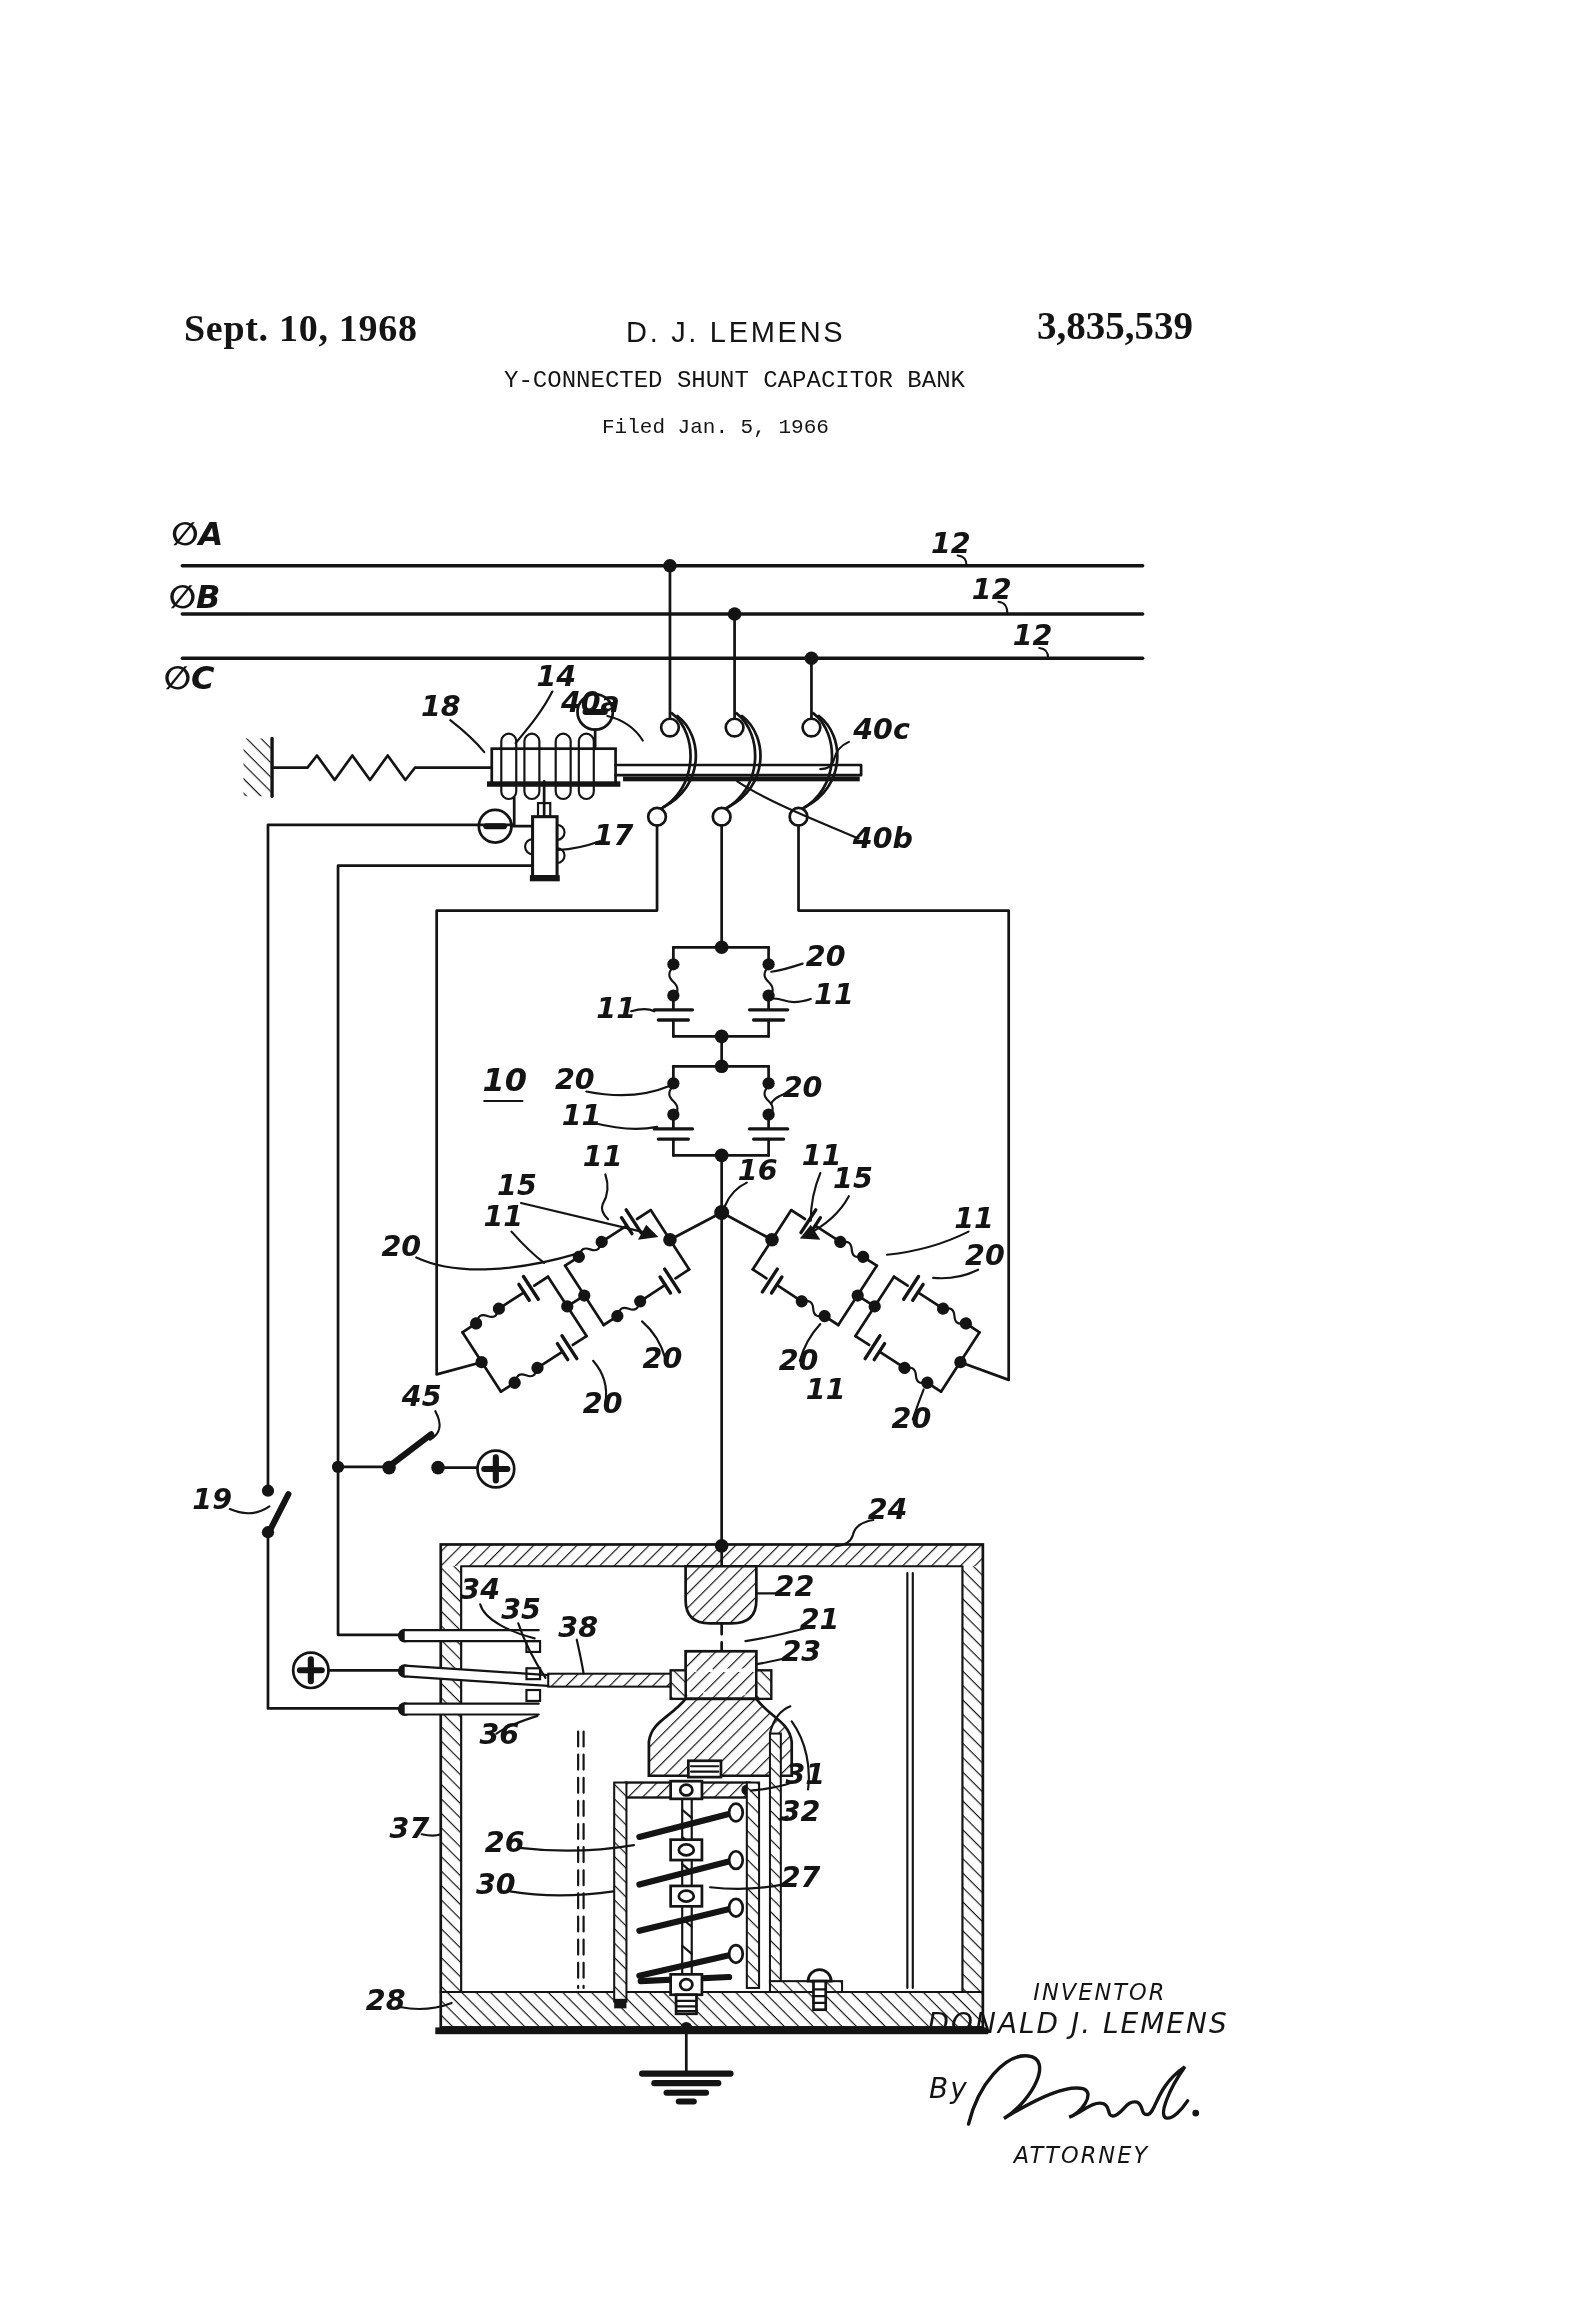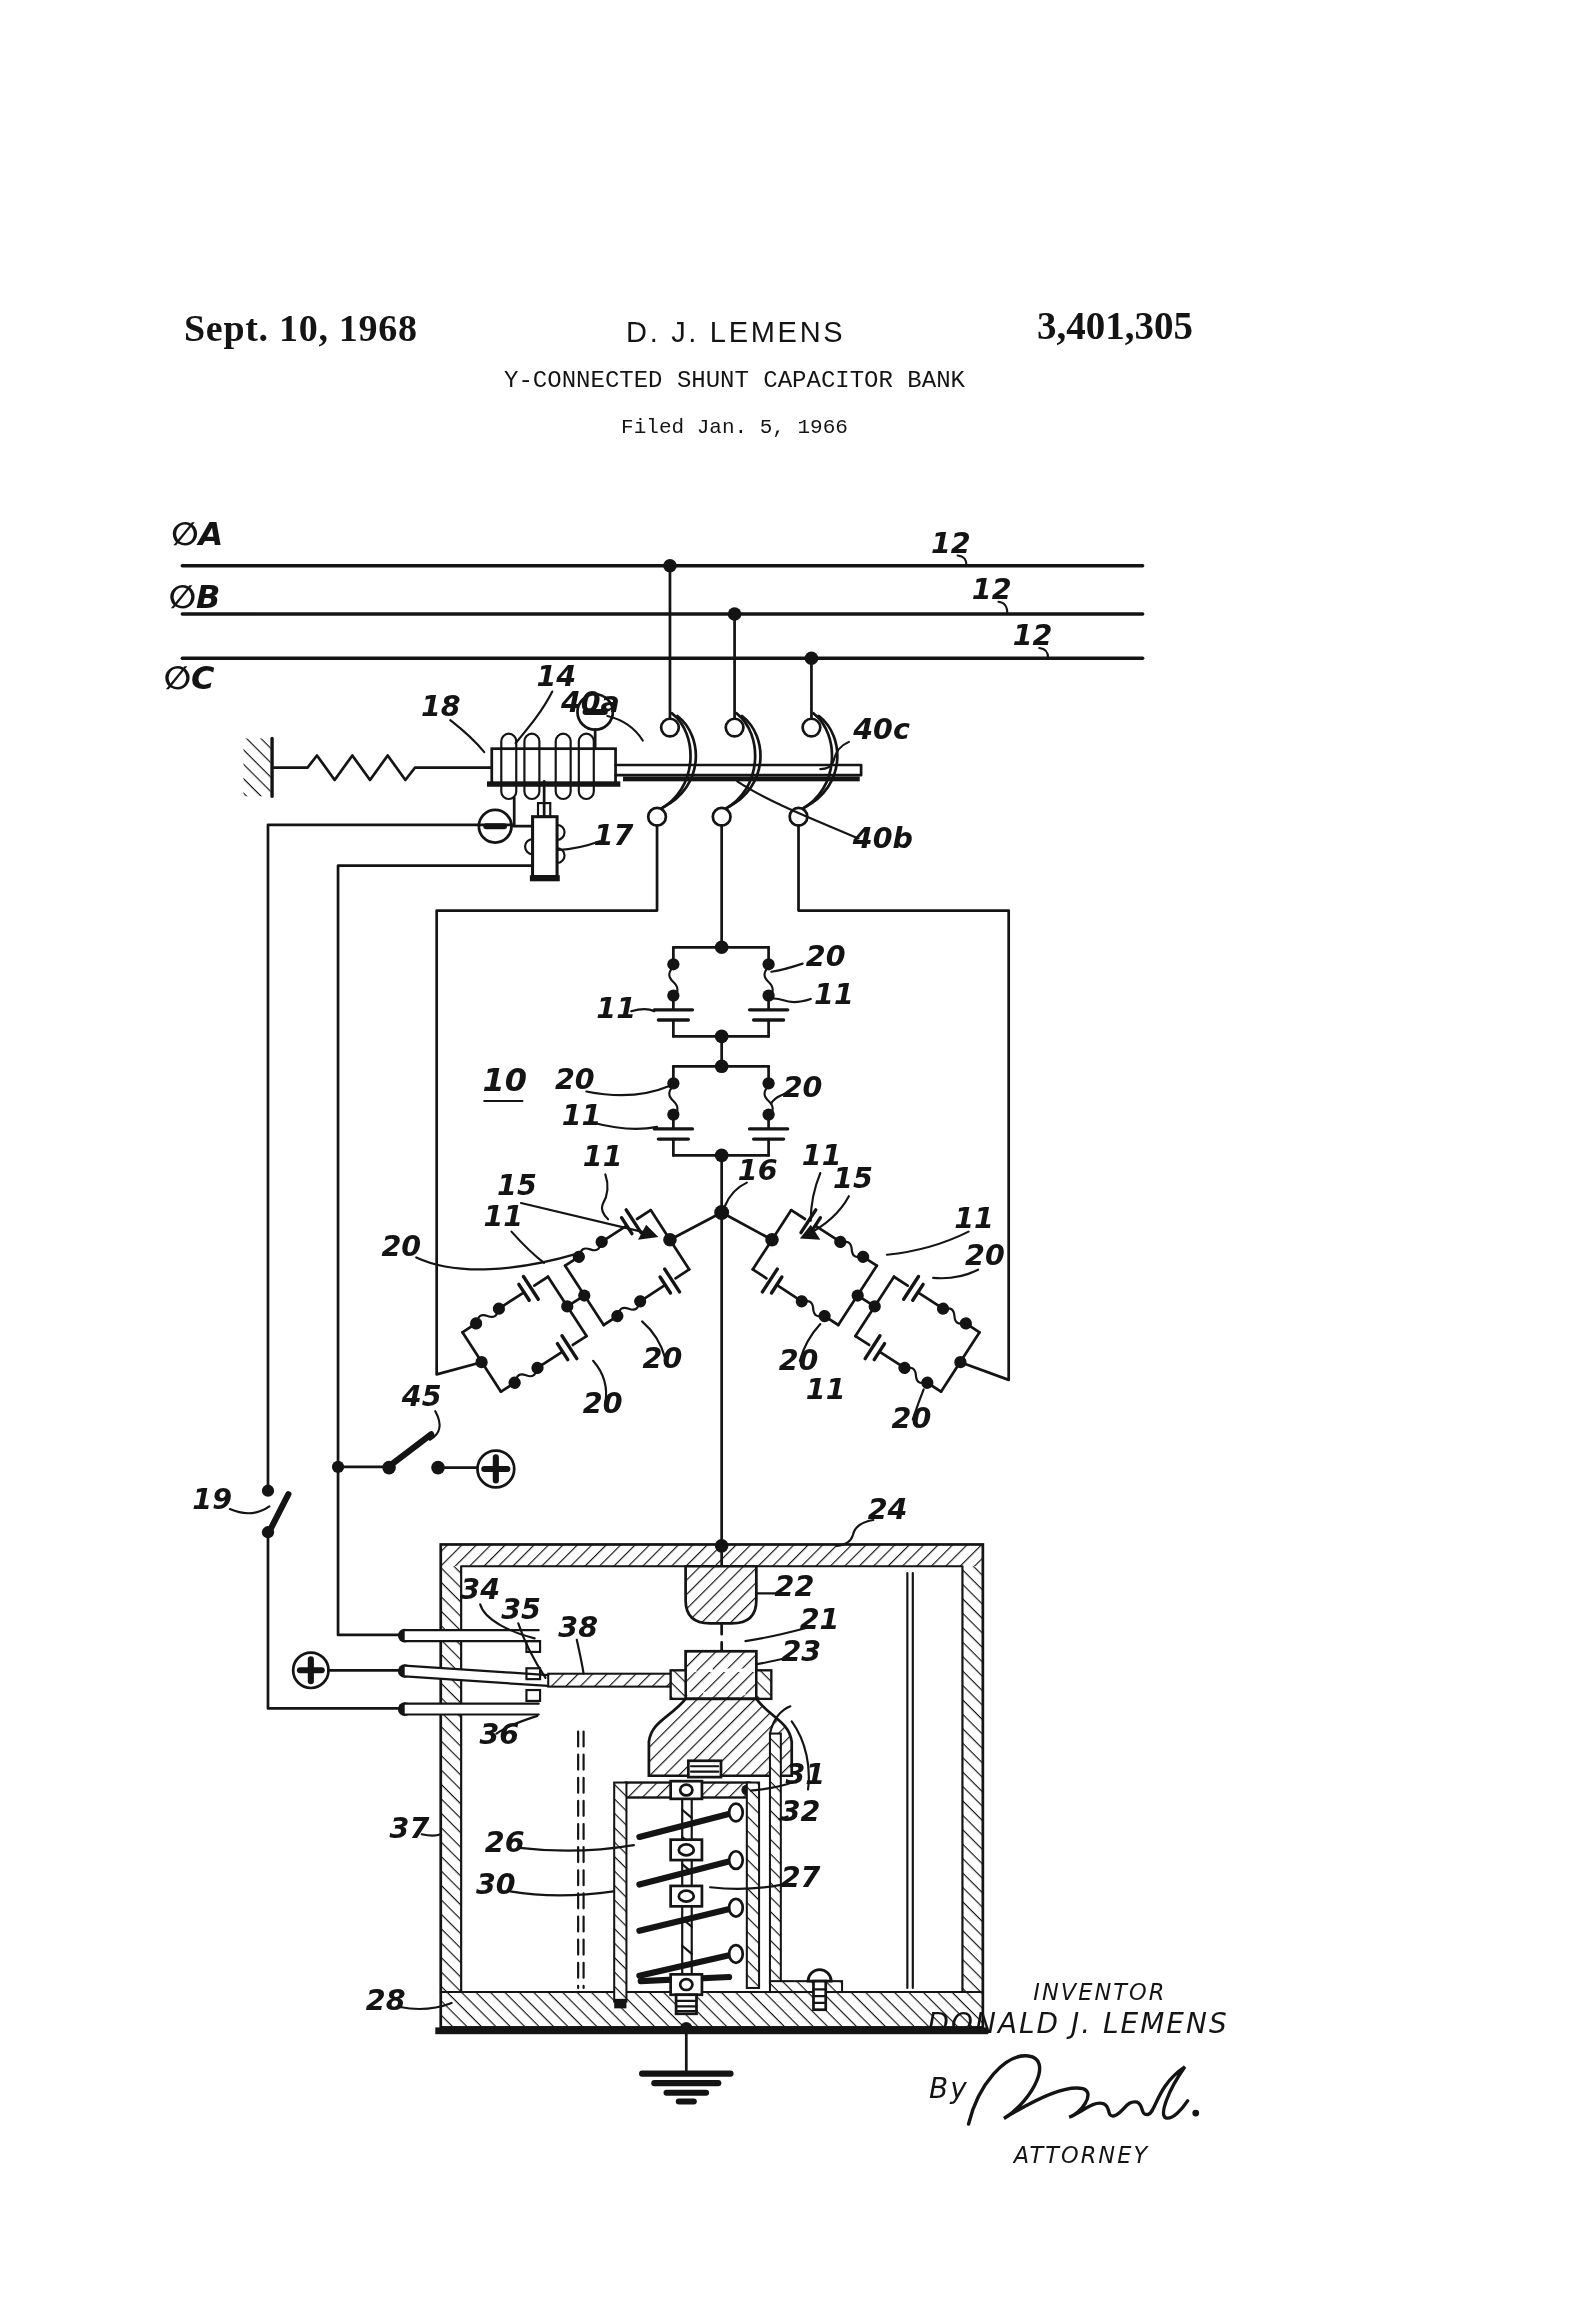--- a/index.html
+++ b/index.html
@@ -5,21 +5,21 @@
   html,body{margin:0;padding:0;background:#e8e8e8;}
   .page{position:relative;width:1578px;height:2319px;background:#ffffff;overflow:hidden;
         font-family:"Liberation Serif",serif;color:#141414;padding-left:20px;}
   .abs{position:absolute;white-space:nowrap;}
   .hdr-date{left:184px;top:306px;font-weight:bold;font-size:38px;letter-spacing:0.7px;}
   .hdr-author{left:626px;top:316px;width:218px;text-align:center;
               font-family:"Liberation Sans",sans-serif;font-size:29px;letter-spacing:2.7px;}
   .hdr-number{left:1037px;top:303px;font-weight:bold;font-size:39px;}
   .hdr-title{left:500px;top:367px;width:469px;text-align:center;
              font-family:"Liberation Mono",monospace;font-size:24px;}
-  .hdr-filed{left:602px;top:416px;width:265px;text-align:center;
+  .hdr-filed{left:602px;top:416px;width:265px;
              font-family:"Liberation Mono",monospace;font-size:21px;}
   svg{position:absolute;left:0;top:0;}
   svg *{vector-effect:none;}
   .w{stroke:#141414;stroke-width:4;fill:none;stroke-linecap:round;stroke-linejoin:round;}
   .w2{stroke:#141414;stroke-width:3.2;fill:none;stroke-linecap:round;}
   .w5{stroke:#141414;stroke-width:5;fill:none;stroke-linecap:round;}
   .thick{stroke:#141414;stroke-width:9;fill:none;stroke-linecap:round;}
   .dot{fill:#141414;stroke:none;}
   .open{fill:#ffffff;stroke:#141414;stroke-width:4;}
   .lbl{font:italic 700 42px "DejaVu Sans",sans-serif;fill:#141414;text-anchor:middle;}
@@ -28,21 +28,21 @@
   .hand{font:italic 41px "DejaVu Sans",sans-serif;fill:#141414;text-anchor:middle;letter-spacing:3px;}
   .hand.sm{font-size:33px;}
 </style>
 </head>
 <body>
 
 <div class="page">
 
   <div class="abs hdr-date">Sept. 10, 1968</div>
   <div class="abs hdr-author">D. J. LEMENS</div>
-  <div class="abs hdr-number">3,401,305</div>
+  <div class="abs hdr-number">3,835,539</div>
   <div class="abs hdr-title">Y-CONNECTED SHUNT CAPACITOR BANK</div>
   <div class="abs hdr-filed">Filed Jan. 5, 1966</div>
 
   <svg width="1578" height="2319" viewBox="0 0 2320 3408">
     <defs>
       <pattern id="hA" patternUnits="userSpaceOnUse" width="15" height="15" patternTransform="rotate(45)">
         <rect width="15" height="15" fill="#ffffff"></rect>
         <line x1="0" y1="0" x2="0" y2="15" stroke="#141414" stroke-width="3.4"></line>
       </pattern>
       <pattern id="hB" patternUnits="userSpaceOnUse" width="15" height="15" patternTransform="rotate(135)">

